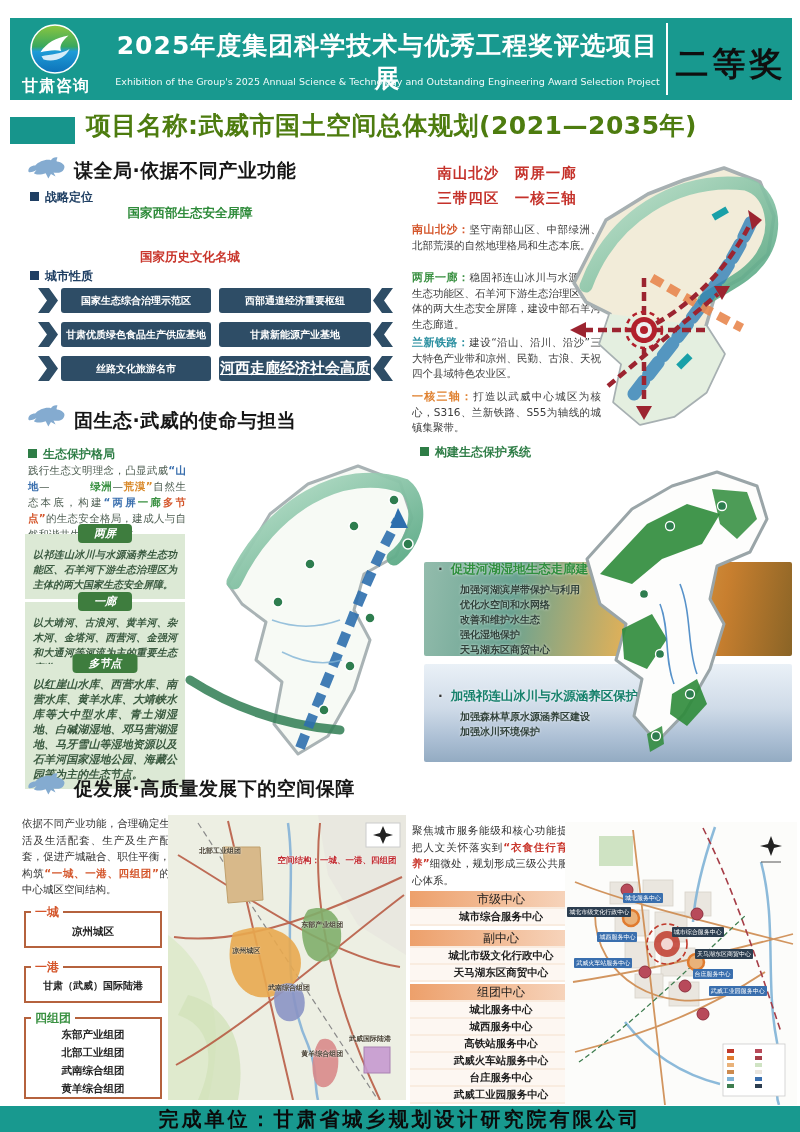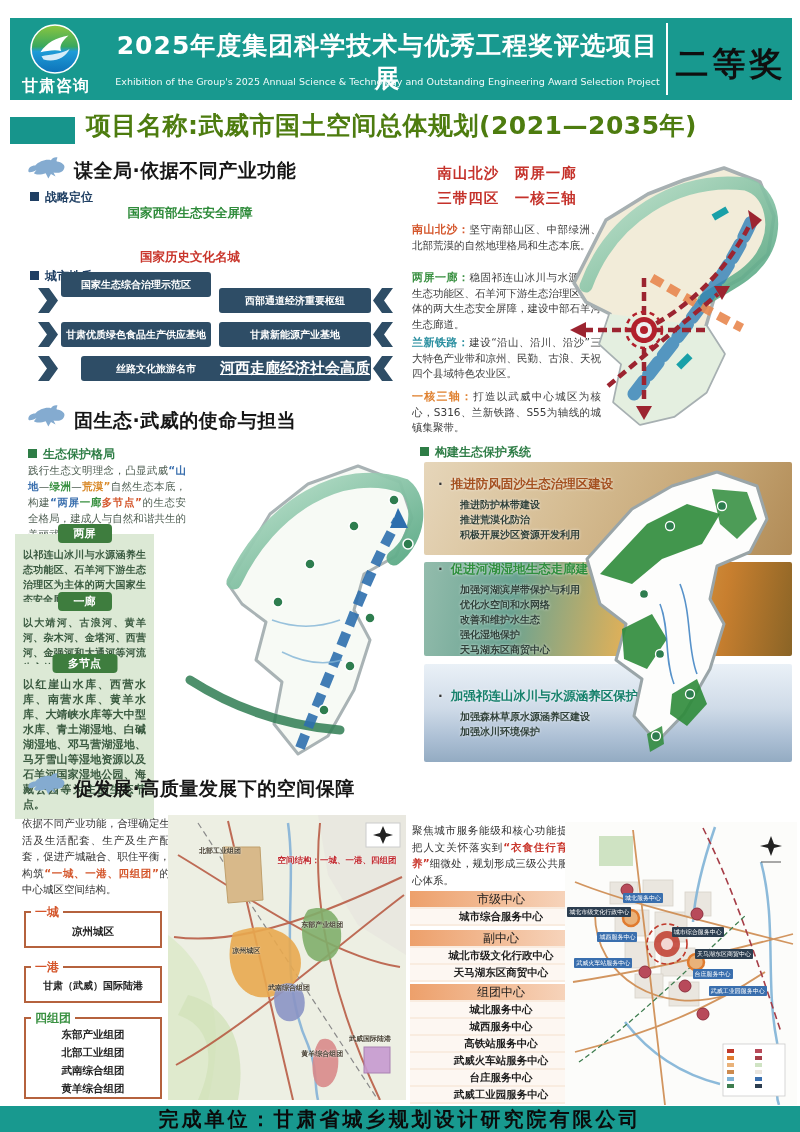--- a/index.html
+++ b/index.html
@@ -27,21 +27,21 @@
   
   .chev{width:20px;height:25px;background:#2e4d66;clip-path:polygon(0 0,55% 0,100% 50%,55% 100%,0 100%,45% 50%);}
   .chev.r{transform:scaleX(-1);}
   .bar{background:#2e4d66;color:#fff;font-weight:700;font-size:10px;line-height:25px;height:25px;text-align:center;border-radius:3px;}
   
   .slogan{left:412px;width:190px;text-align:center;color:#c5322b;font-weight:900;font-size:14.5px;letter-spacing:1px;}
   .para{left:412px;width:189px;font-size:10.5px;line-height:15.5px;color:#3c3c3c;text-align:justify;}
   .para b{font-size:11px;}
   
   .intro{font-size:10.5px;line-height:16px;color:#4e5e52;font-weight:500;text-align:justify;}
-  .blk{left:15px;width:139px;}
+  .blk{left:25px;width:160px;font-style:italic;}
   .pill{position:absolute;left:50%;transform:translateX(-50%);top:0;background:#3e7d3e;color:#fff;font-weight:700;font-size:11px;padding:2px 16px;border-radius:4px;white-space:nowrap;z-index:2;}
   .panel{margin-top:10px;background:#dce9d5;padding:13px 8px 7px 8px;font-weight:700;font-size:10px;line-height:15px;color:#3a5a40;text-align:justify;}
   
   .card{left:424px;width:368px;border-radius:2px;display:flex;flex-direction:column;justify-content:center;padding:8px 10px 8px 14px;box-sizing:border-box;}
   .card1{background:linear-gradient(115deg,#e6d6ba 0%,#d5bc92 40%,#c4a473 75%,#b18b56 100%);}
   .card2{background:linear-gradient(100deg,#93bcac 0%,#6aa392 25%,#ddb05a 55%,#c87f2f 80%,#8a6426 100%);}
   .card3{background:linear-gradient(180deg,#eaf1f7 0%,#cfdbe8 45%,#adc0d5 75%,#93abc2 100%);}
   .card-title{font-weight:700;font-size:12.5px;margin-bottom:4px;text-shadow:0 0 3px rgba(255,255,255,.8);}
   .card-title .dot{color:#333;margin-right:8px;font-weight:900;}
   .card-item{font-weight:700;font-size:10px;line-height:15px;color:#30413a;padding-left:22px;text-shadow:0 0 3px rgba(255,255,255,.75);}
@@ -100,31 +100,31 @@
     <span class="sq"></span><span>战略定位</span>
   </div>
   <div class="abs strat" style="left: 35px; top: 205px; color: rgb(46, 139, 58);">国家西部生态安全屏障</div>
   <div class="abs strat" style="left: 35px; top: 225px; color: rgb(201, 53, 43); margin-top: 24px;">国家历史文化名城</div>
 
   <div class="abs sub-h navy" style="left:30px;top:268px;">
     <span class="sq"></span><span>城市性质</span>
   </div>
 
   <div class="abs chev" style="left:38px;top:288px;"></div>
-  <div class="abs bar" style="left:61px;top:272px;width:150px;">国家生态综合治理示范区</div>
+  <div class="abs bar" style="left:61px;top:288px;width:150px;">国家生态综合治理示范区</div>
   <div class="abs bar" style="left:219px;top:288px;width:152px;">西部通道经济重要枢纽</div>
   <div class="abs chev r" style="left:373px;top:288px;"></div>
 
   <div class="abs chev" style="left:38px;top:322px;"></div>
   <div class="abs bar" style="left:61px;top:322px;width:150px;">甘肃优质绿色食品生产供应基地</div>
   <div class="abs bar" style="left:219px;top:322px;width:152px;">甘肃新能源产业基地</div>
   <div class="abs chev r" style="left:373px;top:322px;"></div>
 
   <div class="abs chev" style="left:38px;top:356px;"></div>
-  <div class="abs bar" style="left:61px;top:356px;width:150px;margin-left:20px;">丝路文化旅游名市</div>
+  <div class="abs bar" style="left:61px;top:356px;width:150px;">丝路文化旅游名市</div>
   <div class="abs bar" style="left:219px;top:356px;width:152px;font-size:15px;text-decoration:underline;">河西走廊经济社会高质量发展桥头堡</div>
   <div class="abs chev r" style="left:373px;top:356px;"></div>
 
   <div class="abs slogan" style="top:164px;">南山北沙　两屏一廊</div>
   <div class="abs slogan" style="top:189px;">三带四区　一核三轴</div>
 
   <div class="abs para" style="top:222px;">
     <b style="color: rgb(212, 85, 42);">南山北沙：</b><span>坚守南部山区、中部绿洲、北部荒漠的自然地理格局和生态本底。</span>
   </div>
   <div class="abs para" style="top:270px;">
@@ -166,21 +166,21 @@
   <svg class="abs horse" style="left:26px;top:402px;" viewBox="0 0 64 40">
     <path d="M4 26 C2 20 8 16 14 16 C20 10 30 6 38 8 C40 5 44 3 48 4 C47 7 46 9 47 10 C54 11 61 15 58 21 C56 27 48 28 42 27 L45 33 L38 29 L34 36 L30 28 C24 30 16 31 12 28 L16 23 C11 26 6 27 4 26 Z" fill="#84abd0"></path>
   </svg>
   <div class="abs sec-title" style="left:74px;top:408px;">固生态·武威的使命与担当</div>
 
   <div class="abs sub-h grn" style="left:28px;top:446px;">
     <span class="sq"></span><span>生态保护格局</span>
   </div>
 
   <div class="abs intro" style="left:28px;top:462px;width:158px;">
-    <span>践行生态文明理念，凸显武威</span><b style="color: rgb(58, 111, 174);">“山地</b><span>—</span><b style="color: rgb(58, 145, 66);">绿洲</b><span>—</span><b style="color: rgb(217, 138, 43);">荒漠”</b><span>自然生态本底，构建</span><b style="color: rgb(58, 111, 174);">“两屏</b><b style="color: rgb(58, 145, 66);">一廊</b><b style="color: rgb(212, 85, 42);">多节点”</b><span>的生态安全格局，建成人与自然和谐共生的美丽武威。</span>
+    <span>践行生态文明理念，凸显武威</span><b style="color: rgb(58, 111, 174);">“山地</b><span>—</span><b style="color: rgb(58, 145, 66); margin-left: 40px;">绿洲</b><span>—</span><b style="color: rgb(217, 138, 43);">荒漠”</b><span>自然生态本底，构建</span><b style="color: rgb(58, 111, 174);">“两屏</b><b style="color: rgb(58, 145, 66);">一廊</b><b style="color: rgb(212, 85, 42);">多节点”</b><span>的生态安全格局，建成人与自然和谐共生的美丽武威。</span>
   </div>
 
   <div class="abs blk" style="top:524px;">
     <span class="pill">两屏</span>
     <div class="panel">以祁连山冰川与水源涵养生态功能区、石羊河下游生态治理区为主体的两大国家生态安全屏障。</div>
   </div>
   <div class="abs blk" style="top:592px;">
     <span class="pill">一廊</span>
     <div class="panel">以大靖河、古浪河、黄羊河、杂木河、金塔河、西营河、金强河和大通河等河流为主的重要生态廊道。</div>
   </div>
@@ -205,26 +205,20 @@
         <circle cx="168" cy="214" r="5"></circle>
       <circle cx="142" cy="258" r="5"></circle>
         <circle cx="226" cy="92" r="5"></circle>
     </g>
   </svg>
 
   <div class="abs sub-h grn" style="left:420px;top:444px;">
     <span class="sq"></span><span>构建生态保护系统</span>
   </div>
 
-  <div class="abs card card1" style="top:462px;height:93px;">
-    <div class="card-title"><span class="dot">·</span><span style="color: rgb(164, 80, 31);">推进防风固沙生态治理区建设</span></div>
-    <div class="card-item">推进防护林带建设</div>
-    <div class="card-item">推进荒漠化防治</div>
-    <div class="card-item">积极开展沙区资源开发利用</div>
-  </div>
   <div class="abs card card2" style="top:562px;height:94px;">
     <div class="card-title"><span class="dot">·</span><span style="color: rgb(47, 143, 62);">促进河湖湿地生态走廊建设</span></div>
     <div class="card-item">加强河湖滨岸带保护与利用</div>
     <div class="card-item">优化水空间和水网络</div>
     <div class="card-item">改善和维护水生态</div>
     <div class="card-item">强化湿地保护</div>
     <div class="card-item">天马湖东区商贸中心</div>
   </div>
   <div class="abs card card3" style="top:664px;height:98px;">
     <div class="card-title"><span class="dot">·</span><span style="color: rgb(21, 128, 107);">加强祁连山冰川与水源涵养区保护</span></div>

